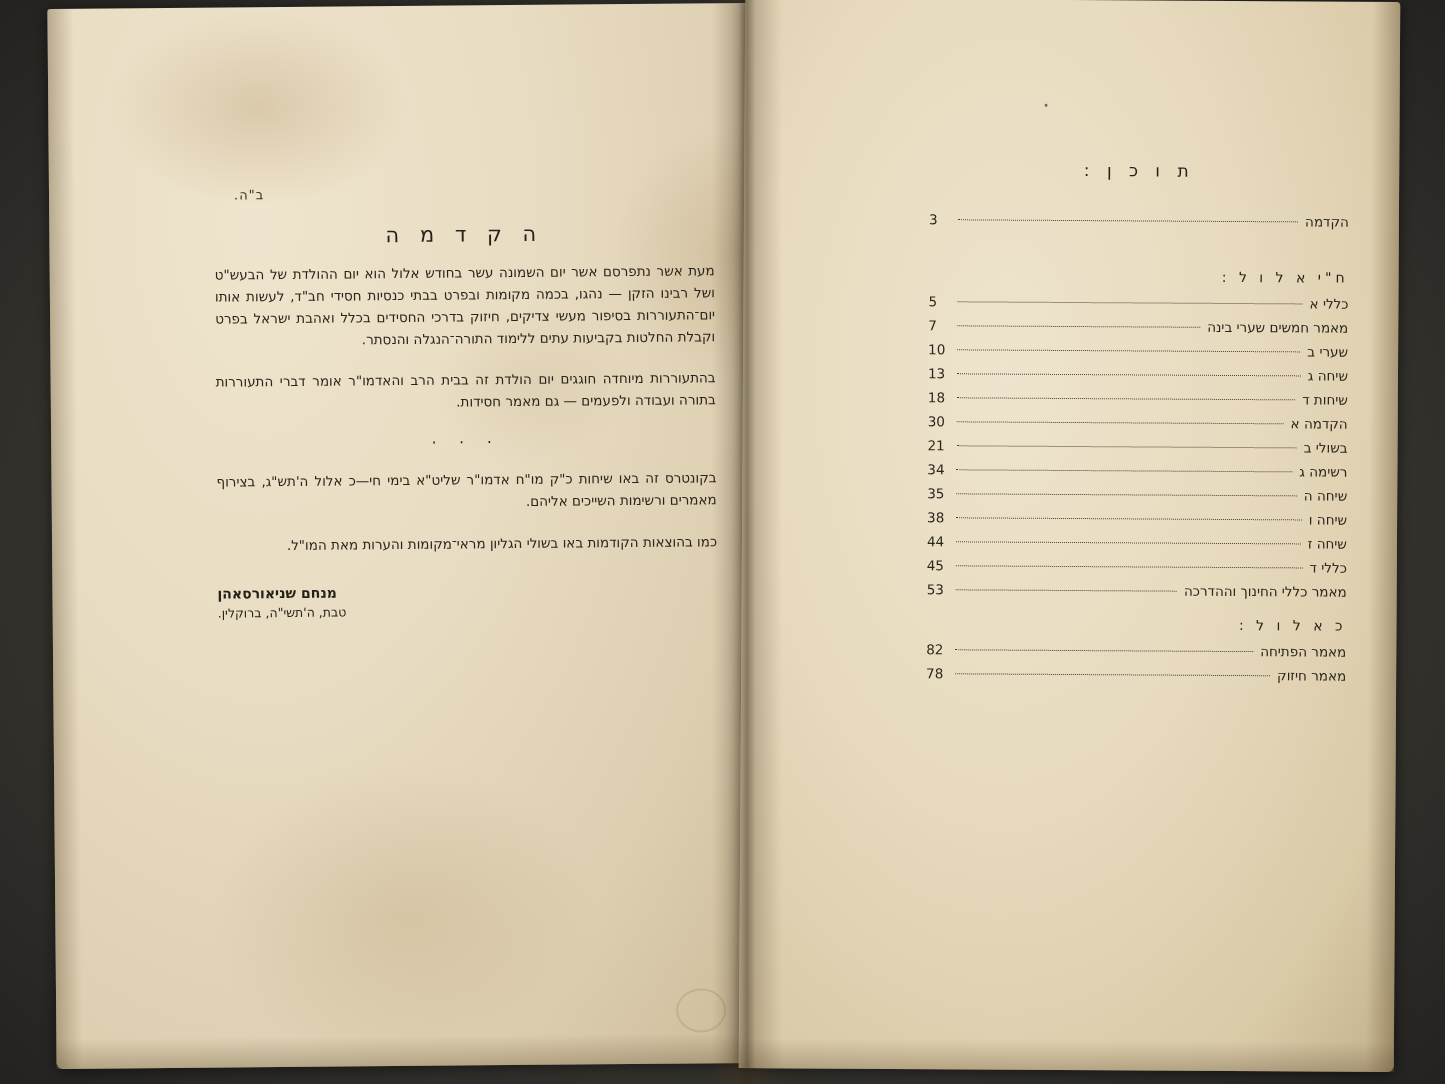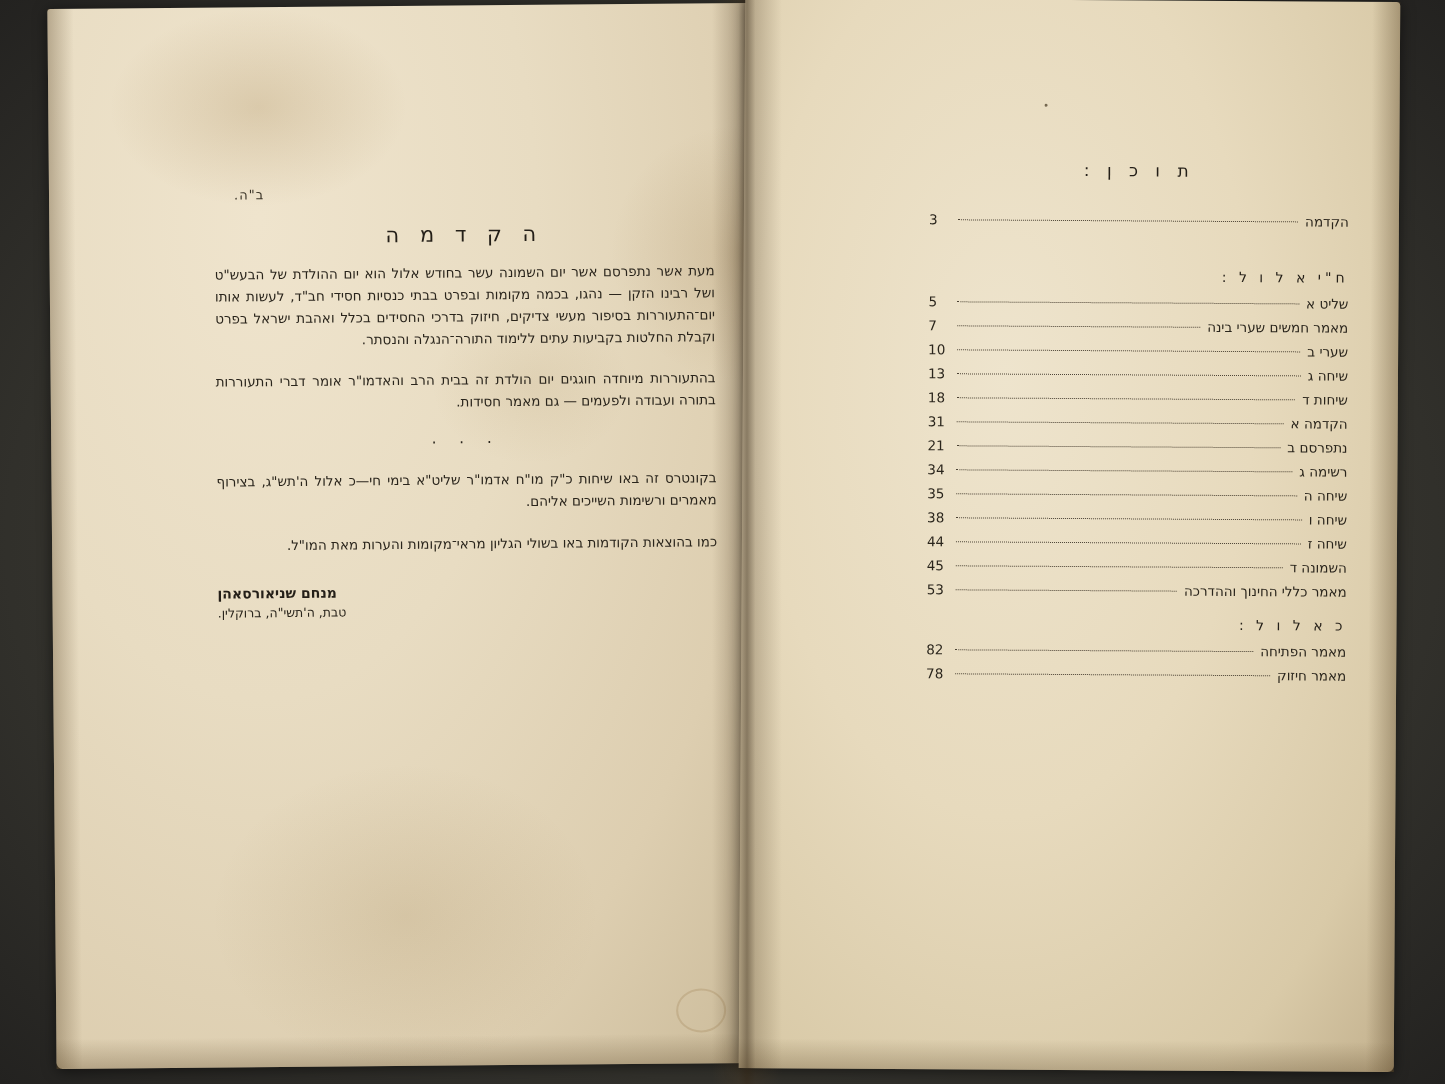--- a/index.html
+++ b/index.html
@@ -283,21 +283,21 @@
         <div class="toc-title">ת ו כ ן :</div>
         <div id="toc-list">
             <div class="toc-row">
               <span class="toc-label">הקדמה</span>
               <span class="toc-leader"></span>
               <span class="toc-page">3</span>
             </div>
             <div class="toc-gap"></div>
             <div class="toc-section">ח"י א ל ו ל :</div>
             <div class="toc-row">
-              <span class="toc-label">שליט א</span>
+              <span class="toc-label">כללי א</span>
               <span class="toc-leader"></span>
               <span class="toc-page">5</span>
             </div>
             <div class="toc-row">
               <span class="toc-label">מאמר חמשים שערי בינה</span>
               <span class="toc-leader"></span>
               <span class="toc-page">7</span>
             </div>
             <div class="toc-row">
               <span class="toc-label">שערי ב</span>
@@ -310,24 +310,24 @@
               <span class="toc-page">13</span>
             </div>
             <div class="toc-row">
               <span class="toc-label">שיחות ד</span>
               <span class="toc-leader"></span>
               <span class="toc-page">18</span>
             </div>
             <div class="toc-row">
               <span class="toc-label">הקדמה א</span>
               <span class="toc-leader"></span>
-              <span class="toc-page">31</span>
-            </div>
-            <div class="toc-row">
-              <span class="toc-label">נתפרסם ב</span>
+              <span class="toc-page">30</span>
+            </div>
+            <div class="toc-row">
+              <span class="toc-label">בשולי ב</span>
               <span class="toc-leader"></span>
               <span class="toc-page">21</span>
             </div>
             <div class="toc-row">
               <span class="toc-label">רשימה ג</span>
               <span class="toc-leader"></span>
               <span class="toc-page">34</span>
             </div>
             <div class="toc-row">
               <span class="toc-label">שיחה ה</span>
@@ -338,21 +338,21 @@
               <span class="toc-label">שיחה ו</span>
               <span class="toc-leader"></span>
               <span class="toc-page">38</span>
             </div>
             <div class="toc-row">
               <span class="toc-label">שיחה ז</span>
               <span class="toc-leader"></span>
               <span class="toc-page">44</span>
             </div>
             <div class="toc-row">
-              <span class="toc-label">השמונה ד</span>
+              <span class="toc-label">כללי ד</span>
               <span class="toc-leader"></span>
               <span class="toc-page">45</span>
             </div>
             <div class="toc-row">
               <span class="toc-label">מאמר כללי החינוך וההדרכה</span>
               <span class="toc-leader"></span>
               <span class="toc-page">53</span>
             </div>
             <div class="toc-section">כ א ל ו ל :</div>
             <div class="toc-row">

